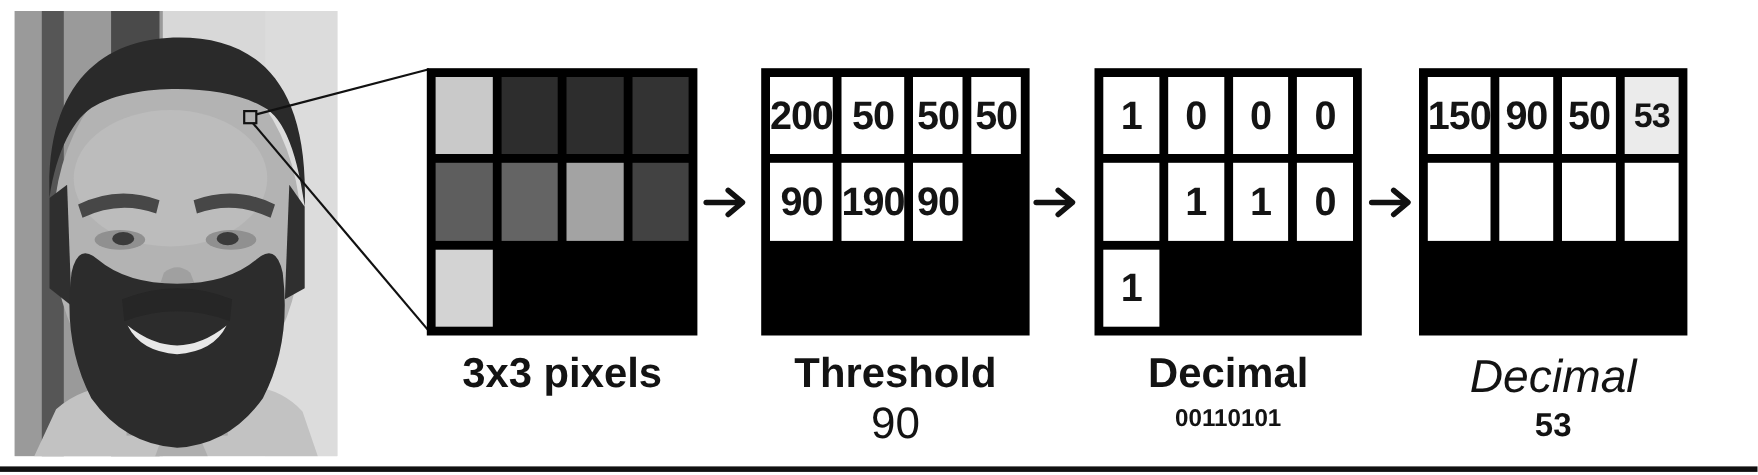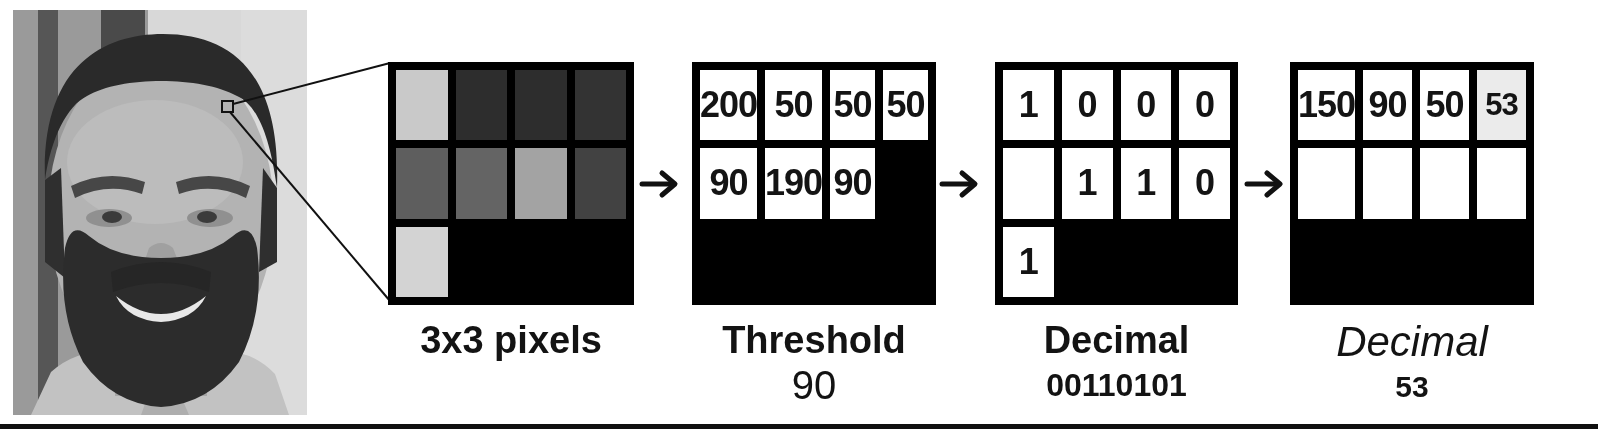--- a/index.html
+++ b/index.html
@@ -77,21 +77,21 @@
   }
   .stage-decimal .stage-label { font-weight: 400; font-size: 42px; font-style: italic; }
 
   .stage-sublabel {
     margin-top: 6px;
     line-height: 1;
     color: #131313;
     white-space: nowrap;
   }
   .stage-threshold .stage-sublabel { font-size: 40px; font-weight: 400; }
-  .stage-binary   .stage-sublabel { font-size: 32px; font-weight: 700; margin-top: 10px; }
+  .stage-binary   .stage-sublabel { font-size: 22px; font-weight: 700; margin-top: 10px; }
   .stage-decimal  .stage-sublabel { font-size: 30px; font-weight: 700; margin-top: 9px; }
   .stage-decimal .cell.hl { font-size: 31px; }
 
   
   .arrow {
     position: absolute;
     top: 166px;
     width: 40px; height: 36px;
   }
   .arrow-1 { left: 639px; }

